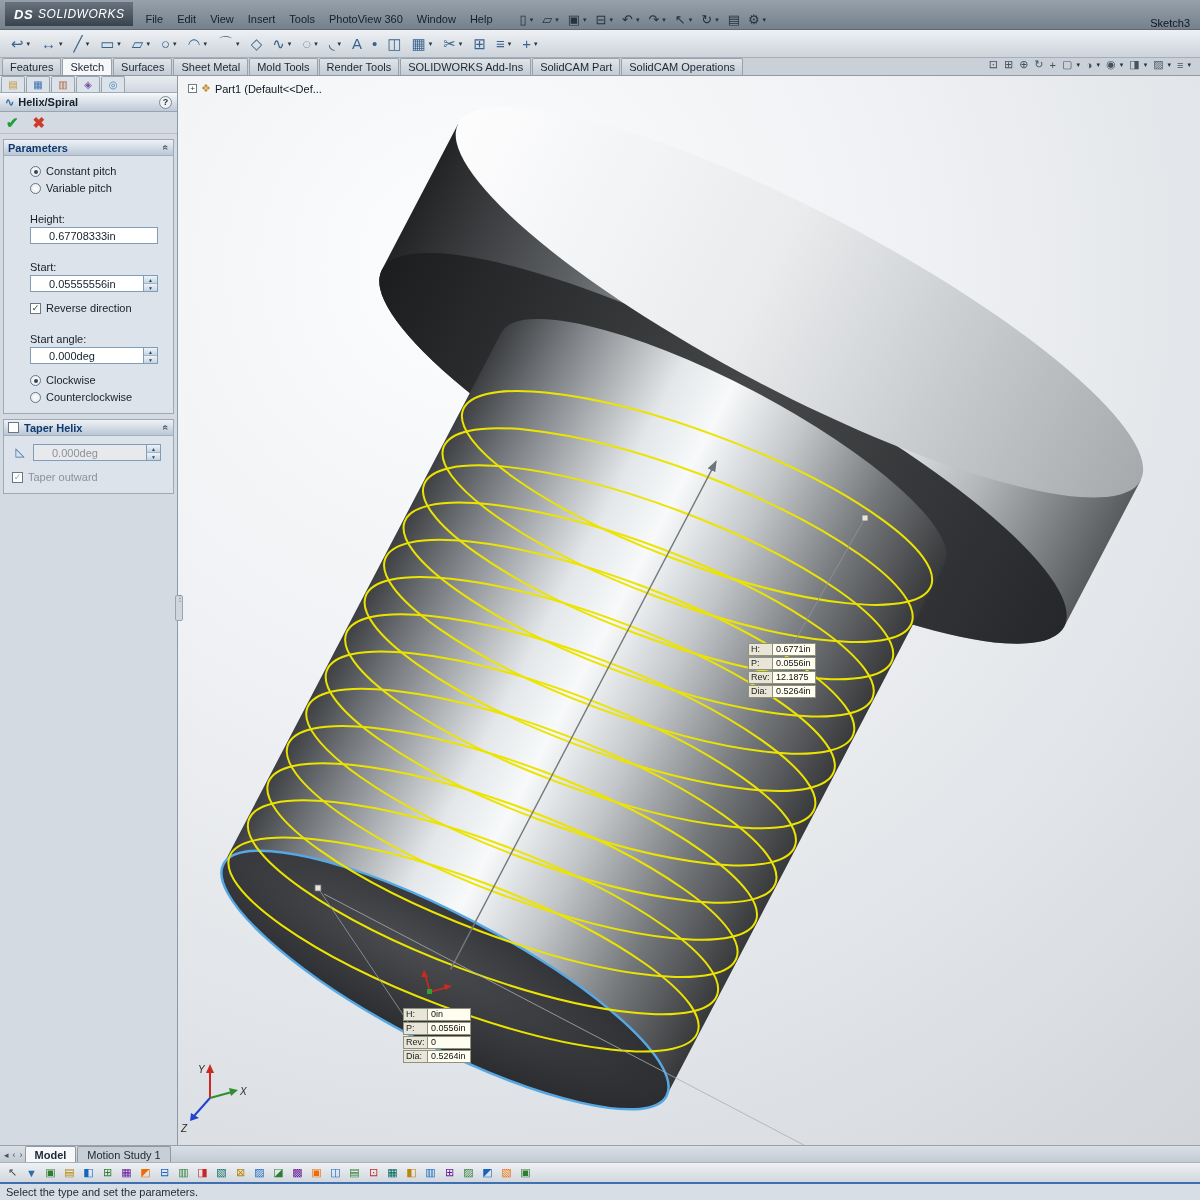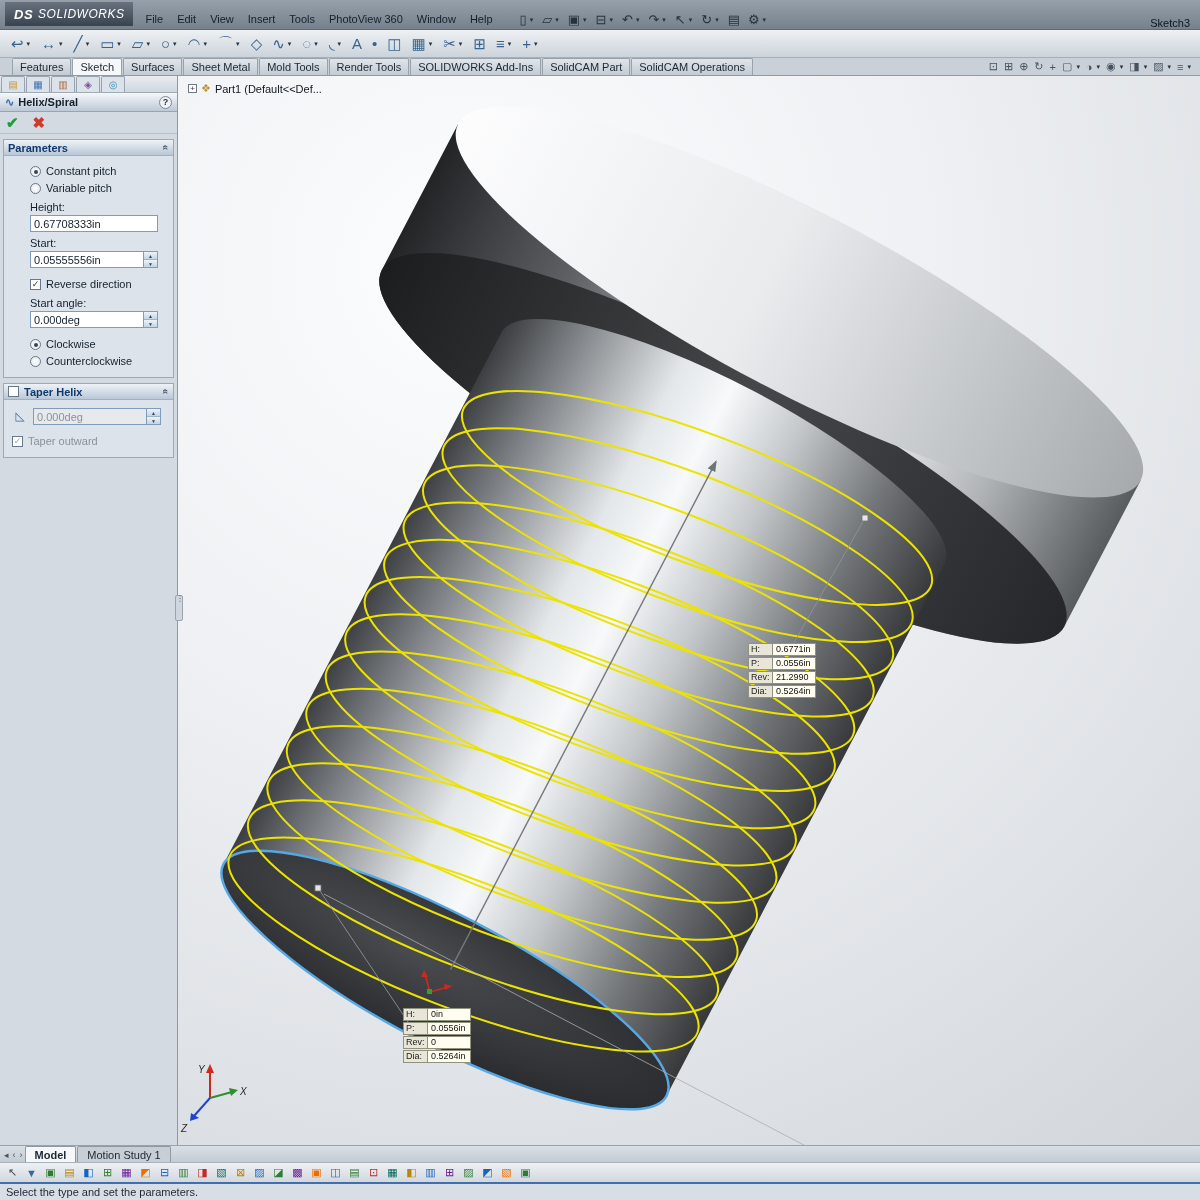--- a/index.html
+++ b/index.html
@@ -15,21 +15,21 @@
   .tb1{display:flex;align-items:center;margin-left:14px}
   .tb1-icon{font-size:13px;color:#26323d;padding:2px 2px 2px 6px}
   .caret{font-size:7px;color:#26323d;padding:0 3px 0 1px}
   .docname{margin-left:auto;padding-right:10px;color:#0d1620}
 
   
   .toolbar2{position:absolute;top:30px;left:0;right:0;height:28px;display:flex;align-items:center;padding:0 3px;background:linear-gradient(#eef1f4,#ccd3da);border-bottom:1px solid #a6afb9}
   .tb2-icon{font-size:15px;color:#39648f;padding:2px 2px 2px 8px}
 
   
-  .cmdtabs{position:absolute;top:58px;left:0;right:0;height:18px;background:#c9d0d8;border-bottom:1px solid #909aa4;display:flex;align-items:center;padding-left:12px}
+  .cmdtabs{position:absolute;top:58px;left:0;right:0;height:18px;background:#c9d0d8;border-bottom:1px solid #909aa4;display:flex;align-items:flex-start;padding-left:2px}
   .tabs{display:flex;align-items:flex-end;height:100%}
   .ctab{display:inline-flex;align-items:center;height:17px;padding:0 7px;margin-right:1px;border:1px solid #98a2ac;border-bottom:none;border-radius:2px 2px 0 0;background:linear-gradient(#dfe5ea,#c3cbd3);color:#1c2733;white-space:nowrap}
   .ctab.active{background:#f5f7f9;font-weight:normal}
   .view-icons{margin-left:auto;display:flex;align-items:center;padding-right:6px}
   .v-icon{font-size:11px;color:#46525e;padding:0 3px}
 
   
   .panel{position:absolute;top:76px;left:0;width:178px;bottom:55px;background:#d3dae2;border-right:1px solid #8f99a3}
   .panel-tabs{height:17px;display:flex;align-items:flex-end;gap:1px;padding-left:1px;background:linear-gradient(#e9edf1,#cfd7df);border-bottom:1px solid #a0aab4}
   .ptab{width:24px;height:16px;display:inline-flex;align-items:center;justify-content:center;border:1px solid #9aa4ae;border-bottom:none;border-radius:2px 2px 0 0;background:#dce2e9;font-size:10px}
@@ -39,22 +39,22 @@
   .pm-actions{height:22px;display:flex;align-items:center;gap:14px;padding-left:6px;border-bottom:1px solid #b9c2cc}
   .ok{color:var(--ok,#1f9e3c);font-size:15px;font-weight:bold}
   .cancel{color:var(--cancel,#cf3b2a);font-size:15px;font-weight:bold}
   .section{margin:5px 3px 0;border:1px solid #9fa9b4;background:#dde3ea}
   .sec-header{height:16px;display:flex;align-items:center;gap:4px;padding:0 4px;background:linear-gradient(#eef2f6,#bac7d6);border-bottom:1px solid #a5afba;color:#0f3a70;font-weight:bold}
   .chev{margin-left:auto;transform:rotate(90deg);font-size:10px;color:#44566a;font-weight:bold}
   .sec-body{padding:6px 6px 8px 26px;display:flex;flex-direction:column;align-items:flex-start}
   .sec-body.taper{padding-left:8px}
   .dd{width:128px;height:18px;border:1px solid #7f9db9;background:#fff;display:flex;align-items:center;padding-left:4px}
   .dd-arrow{margin-left:auto;width:15px;height:16px;display:flex;align-items:center;justify-content:center;font-size:7px;background:linear-gradient(#eaf2fa,#bdd2e6);border-left:1px solid #7f9db9;color:#2a3f55}
-  .lbl{margin-top:5px}
-  .field{width:128px;height:17px;border:1px solid #7f9db9;background:#fff;display:flex;align-items:center;padding-left:3px;margin-top:2px}
+  .lbl{margin-top:17px}
+  .field{width:128px;height:17px;border:1px solid #7f9db9;background:#fff;display:flex;align-items:center;padding-left:18px;margin-top:2px}
   .field.disabled{background:#e7e9ec;color:#8a929a}
   .spin{margin-left:auto;height:100%;width:14px;display:flex;flex-direction:column;border-left:1px solid #7f9db9}
   .spin i{flex:1;font-style:normal;font-size:5px;display:flex;align-items:center;justify-content:center;background:linear-gradient(#eef3f8,#c5d4e2);color:#33475c}
   .spin i:first-child{border-bottom:1px solid #9fb4c8}
   .radio{display:flex;align-items:center;gap:5px;height:16px;margin-top:1px}
   .rb{width:11px;height:11px;border-radius:50%;border:1px solid #68788a;background:radial-gradient(#ffffff,#dfe6ec);position:relative}
   .rb.sel::after{content:"";position:absolute;left:3px;top:3px;width:4px;height:4px;border-radius:50%;background:#2f4858}
   .check{display:flex;align-items:center;gap:5px;height:16px;margin-top:8px}
   .cb{width:11px;height:11px;border:1px solid #68788a;background:#fff;font-size:9px;line-height:9px;text-align:center;color:#1d4b1d}
   .cb.header-cb{margin-right:1px}
@@ -404,21 +404,21 @@
       <div class="co-row">
         <span class="co-label">H:</span>
         <span class="co-value">0.6771in</span>
       </div>
       <div class="co-row">
         <span class="co-label">P:</span>
         <span class="co-value">0.0556in</span>
       </div>
       <div class="co-row">
         <span class="co-label">Rev:</span>
-        <span class="co-value">21.2990</span>
+        <span class="co-value">12.1875</span>
       </div>
       <div class="co-row">
         <span class="co-label">Dia:</span>
         <span class="co-value">0.5264in</span>
       </div>
     </div>
   <div class="callout" id="co-bottom">
       <div class="co-row">
         <span class="co-label">H:</span>
         <span class="co-value">0in</span>

